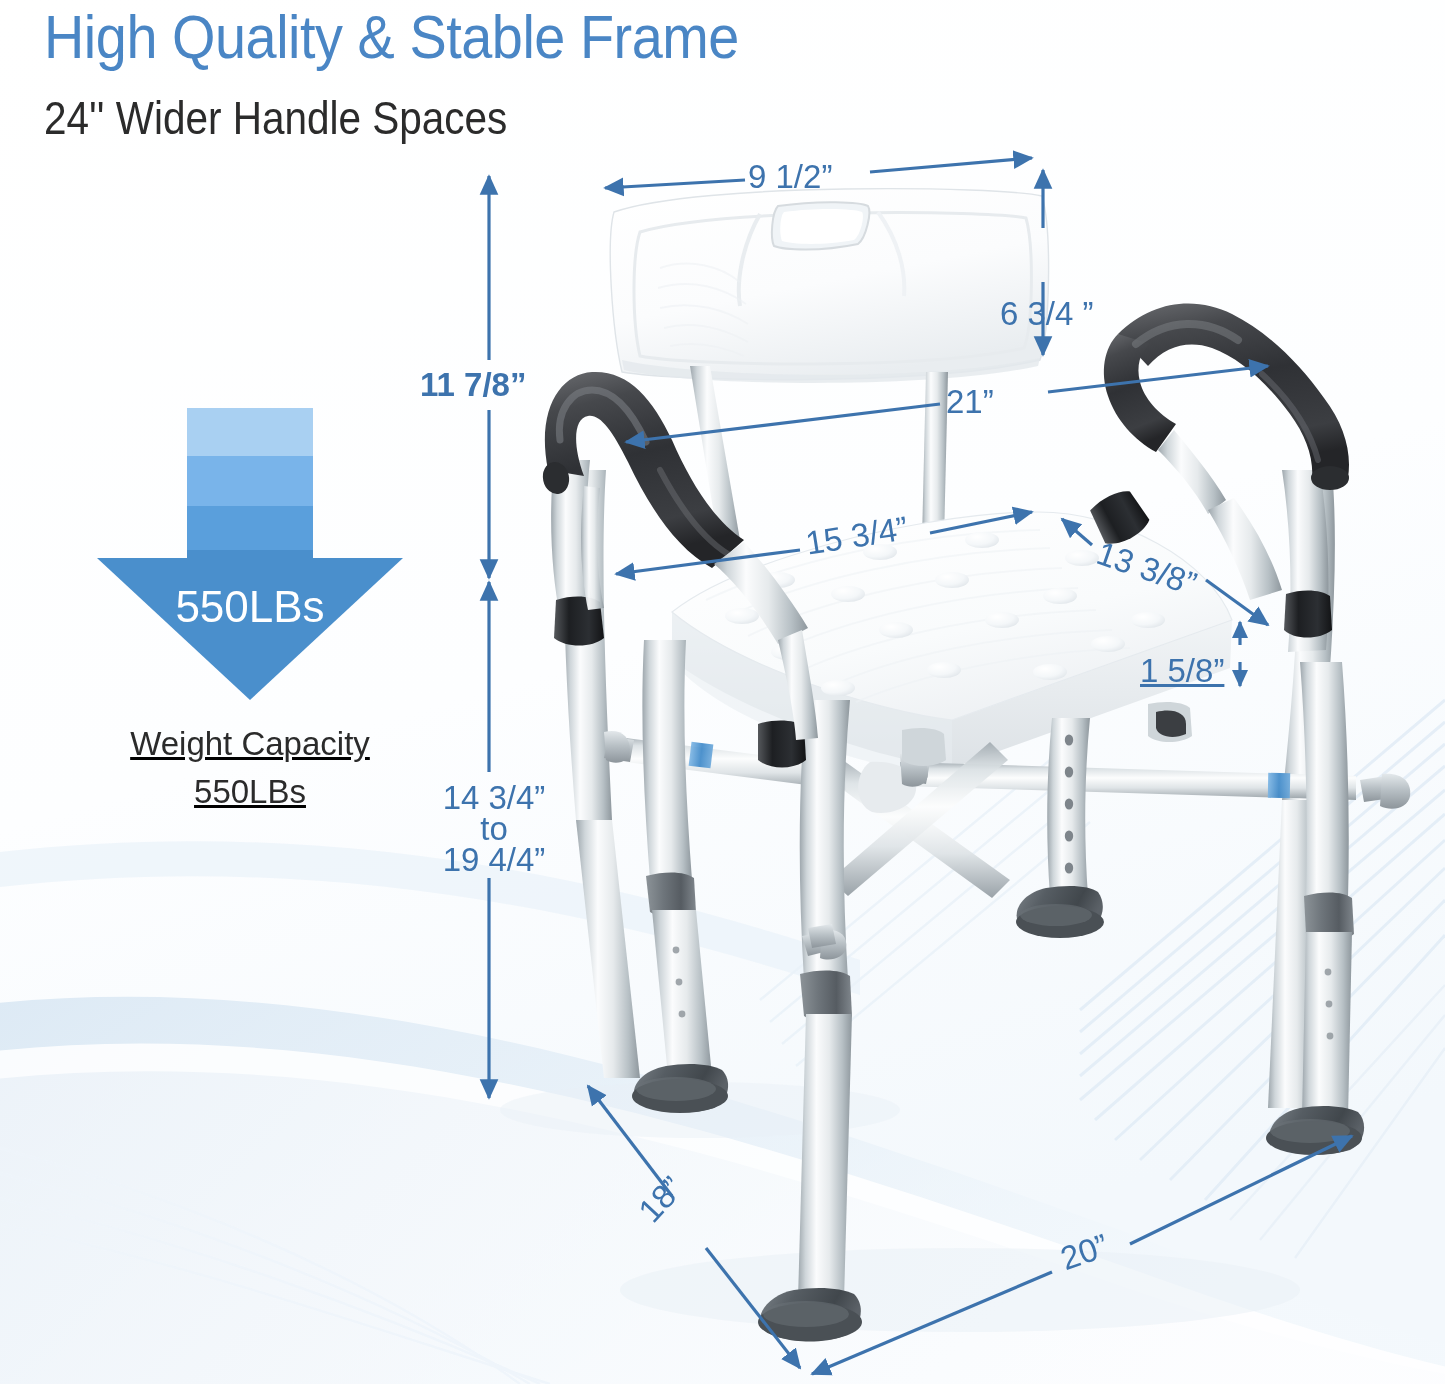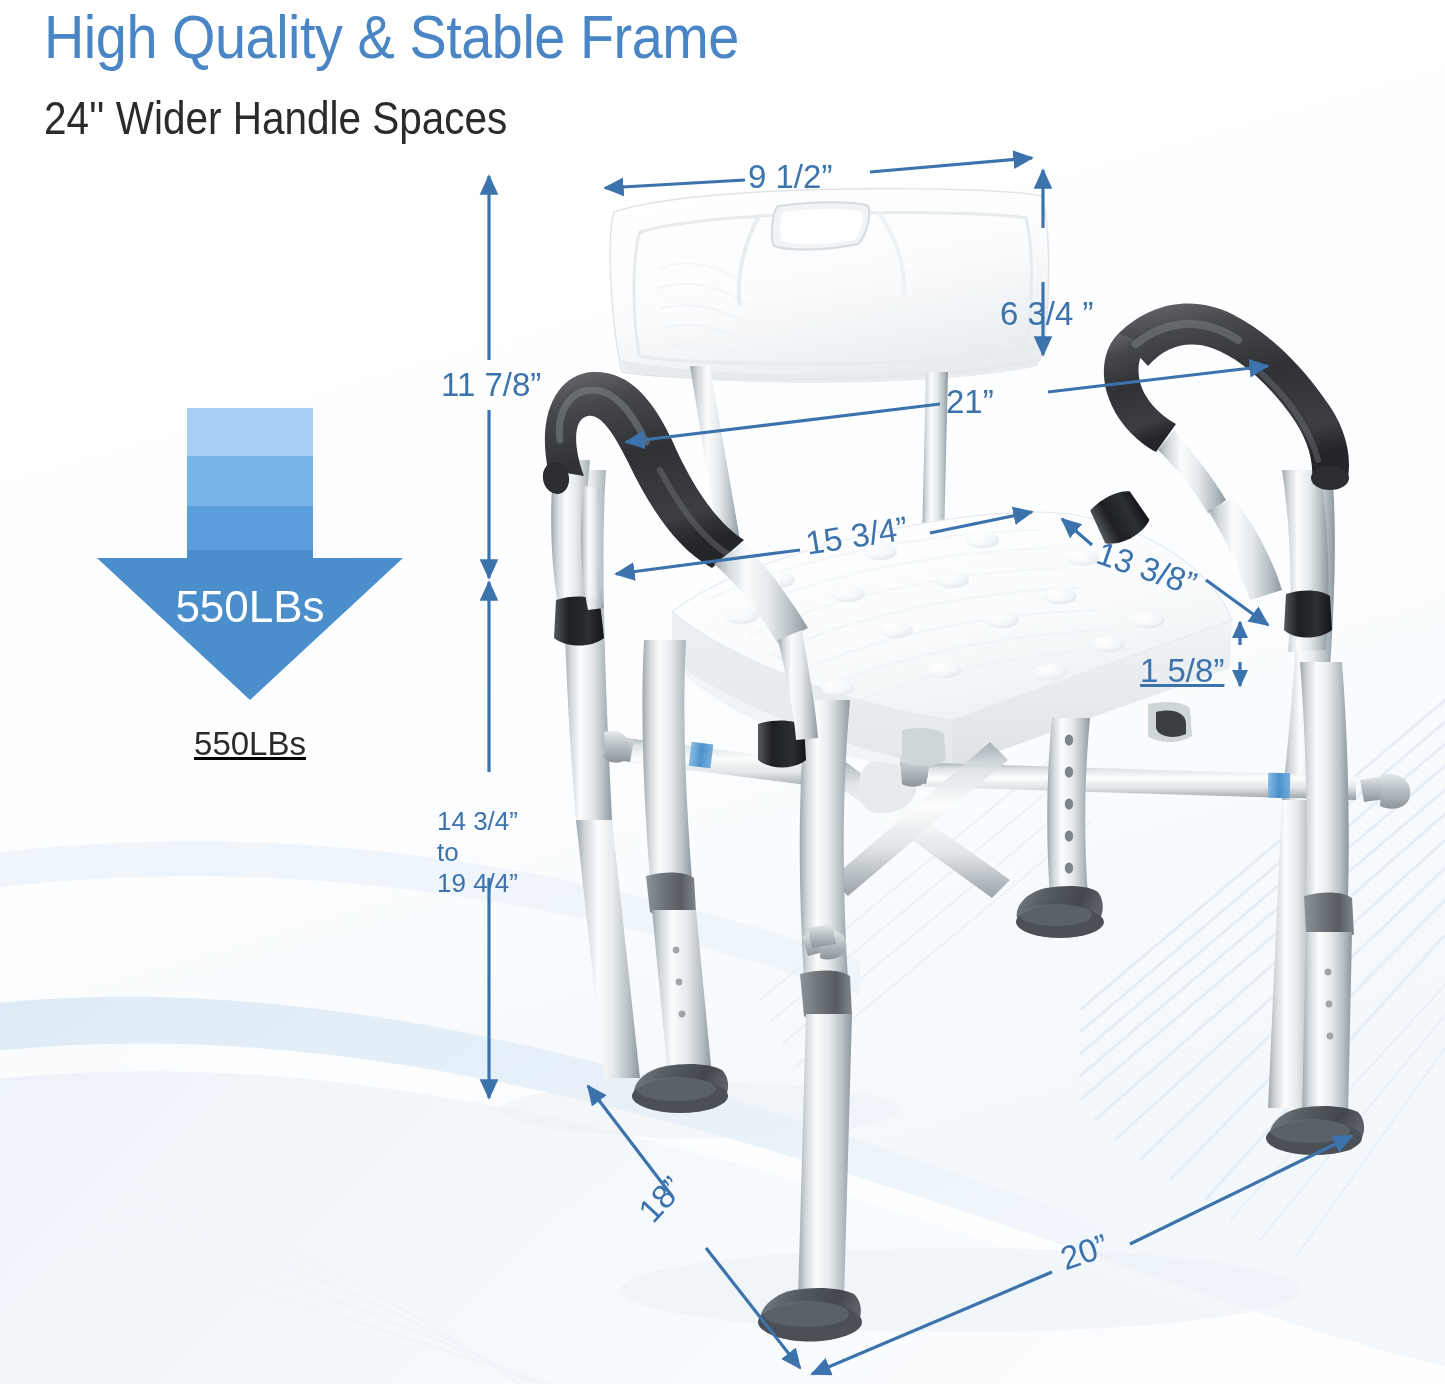--- a/index.html
+++ b/index.html
@@ -52,25 +52,25 @@
   }
 
   
   .dim{
     position:absolute;
     color:#3d73ad;
     font-family:"Liberation Sans Narrow","Liberation Sans",sans-serif;
     font-size:33px; line-height:34px;
     white-space:nowrap;
   }
-  .dim.stack{ text-align:left; font-size:26px; line-height:31px;margin-top:24px; }
+  .dim.stack{ text-align:center; font-size:33px; line-height:31px; }
 
   #d-16  { left:748px; top:160px; }
   #d-634 { left:1000px; top:256px;margin-top:41px; }
-  #d-118 { left:441px; top:368px; }
+  #d-118 { left:420px; top:368px;font-weight:bold; }
   #d-24  { left:946px; top:385px; }
   #d-1534{ left:806px; top:527px; transform:rotate(-9deg); transform-origin:left center; }
   #d-1338{ left:1098px; top:535px; transform:rotate(19deg); transform-origin:left center; }
   #d-158 { left:1140px; top:654px;text-decoration:underline; }
   #d-range{ left:437px; top:782px; width:114px; }
   #d-18  { left:645px; top:1200px; transform:rotate(-47deg); transform-origin:left center; }
   #d-20  { left:1062px; top:1243px; transform:rotate(-19deg); transform-origin:left center; }
 
   
   #product{ position:absolute; left:0; top:0; width:1445px; height:1384px; }
@@ -497,20 +497,21 @@
     <svg width="310" height="310" viewBox="0 0 310 310">
       <rect x="92" y="8" width="126" height="48" fill="#a9d0f2"></rect>
       <rect x="92" y="56" width="126" height="50" fill="#79b4ea"></rect>
       <rect x="92" y="106" width="126" height="52" fill="#5a9fdc"></rect>
       <path d="M 2 158 L 308 158 L 155 300 Z" fill="#4a8fcc"></path>
       <rect x="92" y="150" width="126" height="12" fill="#4a8fcc"></rect>
     </svg>
     <div id="arrow-label">550LBs</div>
   </div>
   <div id="cap-text">
+    <div>Weight Capacity</div>
     <div>550LBs</div>
   </div>
 </div>
 
 <div class="dim" id="d-16">9 1/2”</div>
 <div class="dim" id="d-634">6 3/4   ”</div>
 <div class="dim" id="d-118">11 7/8”</div>
 <div class="dim" id="d-24">21”</div>
 <div class="dim" id="d-1534">15 3/4”</div>
 <div class="dim" id="d-1338">13 3/8”</div>

